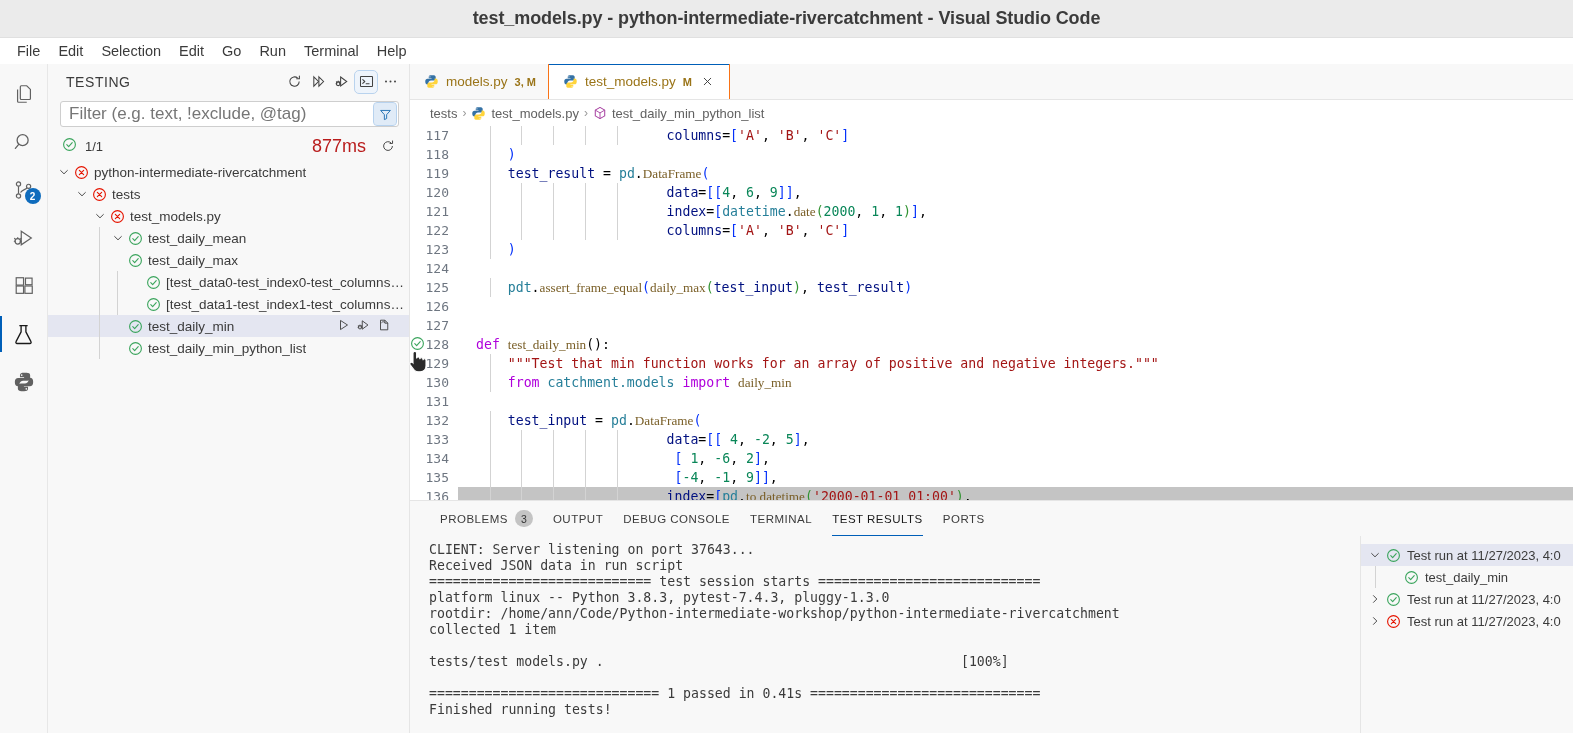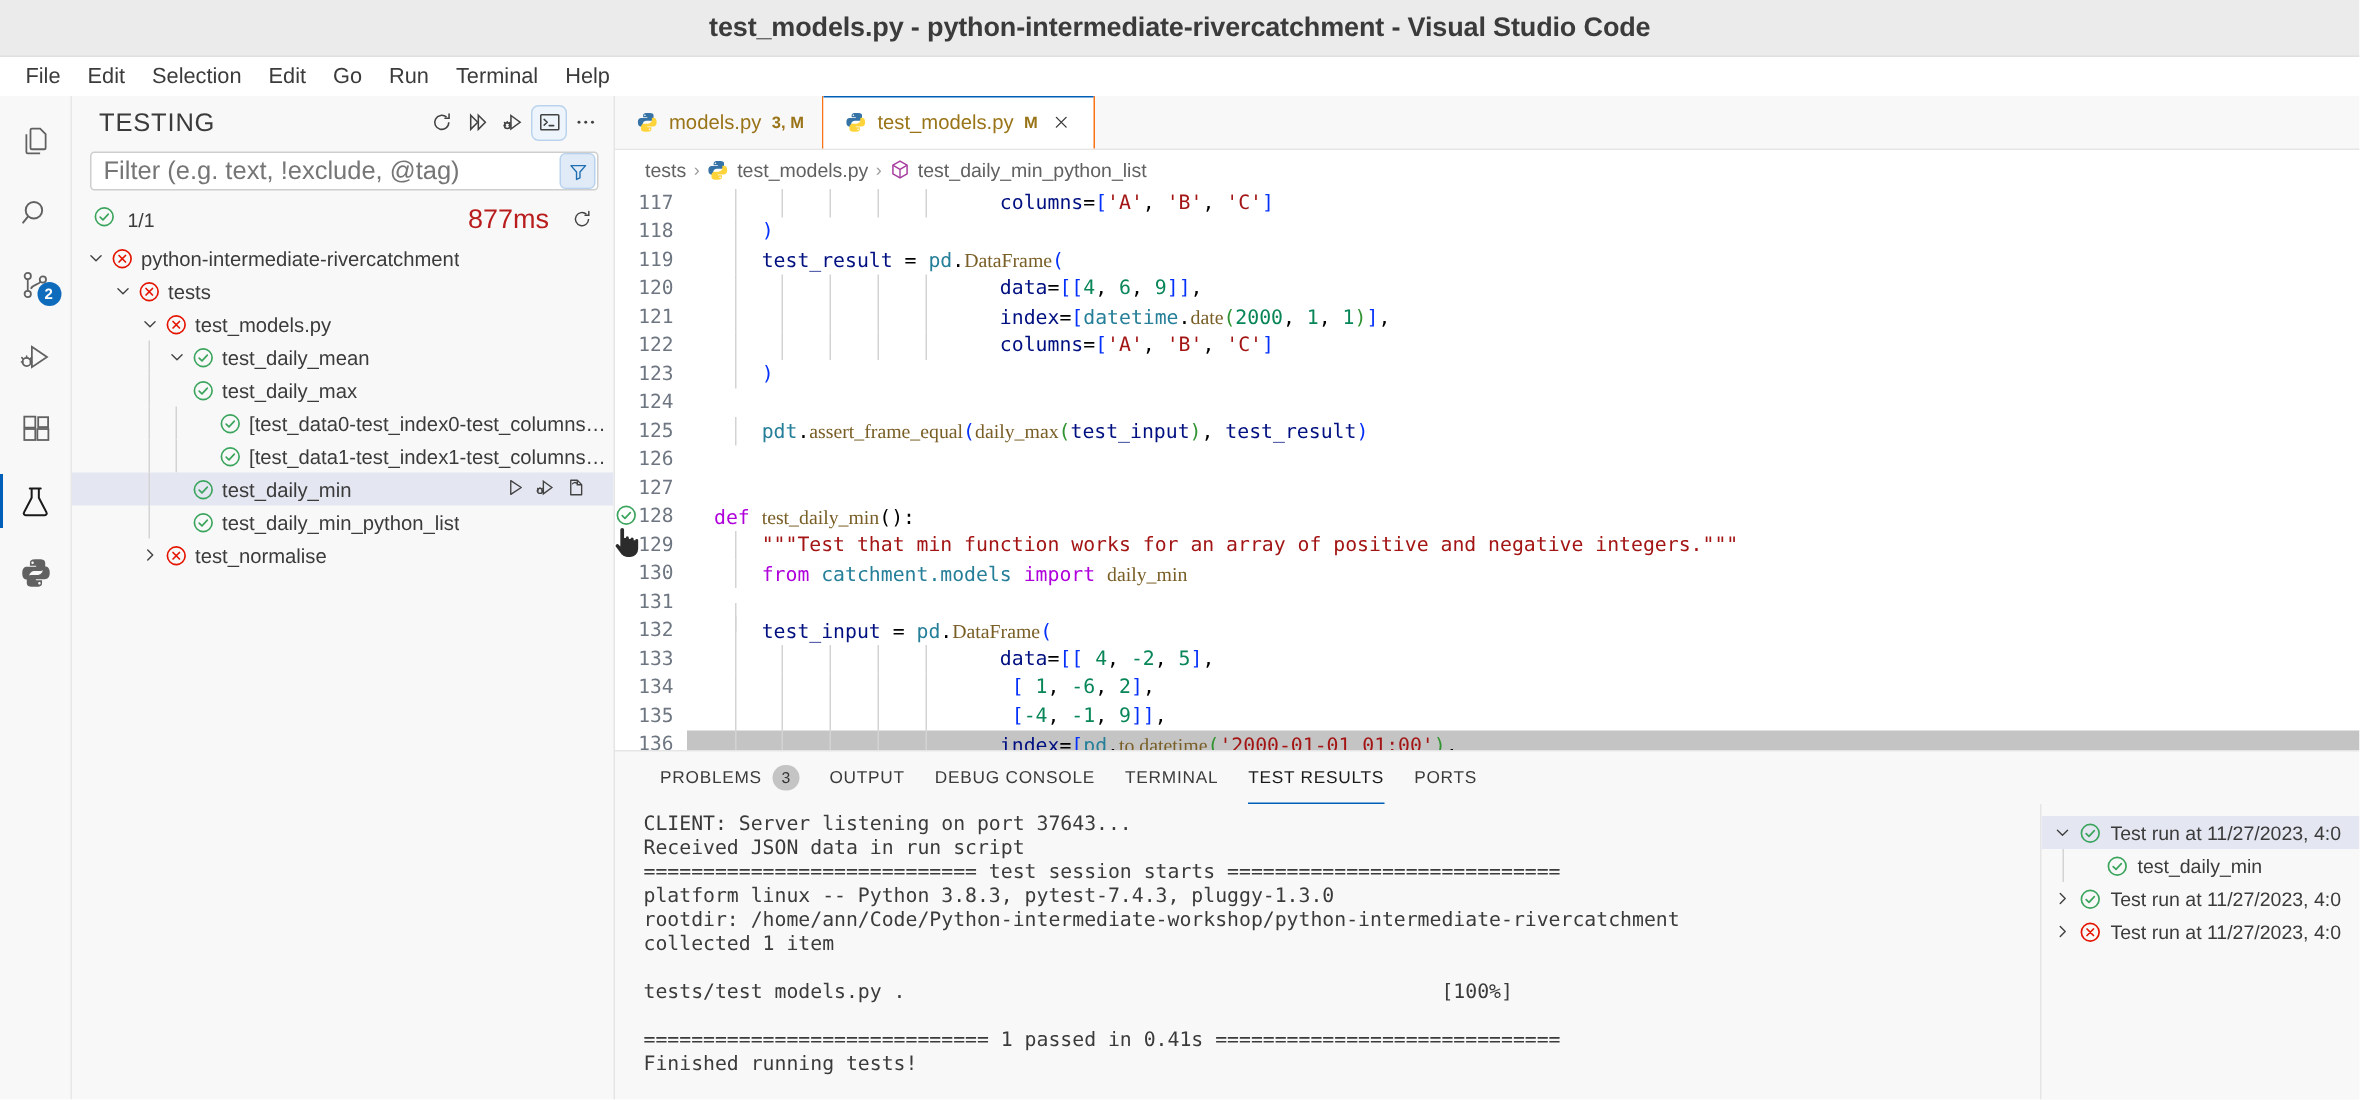--- a/index.html
+++ b/index.html
@@ -76,21 +76,21 @@
     background: #f8f8f8;
     border-right: 1px solid #e5e5e5;
     display: flex; flex-direction: column;
     min-height: 0;
   }
   .sb-header {
     height: 35px; flex: 0 0 35px;
     display: flex; align-items: center;
     padding: 0 8px 0 18px;
   }
-  .sb-title { font-size: 17px; letter-spacing: .55px; color: #3b3b3b; text-transform: uppercase; }
+  .sb-title { font-size: 14px; letter-spacing: .55px; color: #3b3b3b; text-transform: uppercase; }
   .sb-actions { margin-left: auto; display: flex; align-items: center; gap: 2px; }
   .sb-actions .ab {
     width: 22px; height: 22px; display: flex; align-items: center; justify-content: center;
     border-radius: 4px; cursor: pointer; color: #424242;
   }
   .sb-actions .ab.framed { outline: 1px solid #b9d3ee; background: #eef4fb; }
 
   .filterrow { padding: 2px 10px 6px 12px; display: flex; }
   .filterbox {
     flex: 1 1 auto; height: 26px; display: flex; align-items: center;
@@ -158,21 +158,21 @@
   .crumb { display: flex; align-items: center; gap: 5px; cursor: pointer; }
   .sep { color: #9a9a9a; font-size: 12px; }
 
   
   .codewrap { flex: 1 1 auto; position: relative; overflow: hidden; background: #ffffff; }
   .code {
     font-family: "DejaVu Sans Mono", monospace;
     font-size: 13.2px; line-height: 19px;
     white-space: pre; position: relative;
   }
-  .cline { height: 19px; display: flex; align-items: center; position: relative; }
+  .cline { height: 19px; display: flex; align-items: flex-end; position: relative; }
   .gutter {
     width: 48px; flex: 0 0 48px; text-align: right; padding-right: 9px;
     color: #6e7681; font-size: 13px; font-family: "DejaVu Sans Mono", monospace;
     position: relative;
   }
   .gutter .gicon { position: absolute; left: 0px; top: 1px; }
   .ctext { position: relative; padding-left: 18px; }
   .hl136 { position: absolute; left: 48px; width: 1327px; height: 19px; background: #c4c4c4; }
   .indentline { position: absolute; top: 0; height: 19px; width: 1px; background: #d3d3d3; }
 
@@ -515,35 +515,20 @@
             <span class="guide" style="left: 51px;"></span>
             <span style="width: 62px; flex: 0 0 62px;"></span>
             <span class="twist"></span>
             <span class="tstat">
               <svg width="15" height="15" viewBox="0 0 16 16">
                 <circle cx="8" cy="8" r="6.3" fill="none" stroke="#3ba55d" stroke-width="1.2"></circle>
                 <path d="M5.1 8.2l2 2 3.8-4.1" fill="none" stroke="#3ba55d" stroke-width="1.2" stroke-linecap="round" stroke-linejoin="round"></path>
               </svg>
             </span>
             <span class="tlabel">test_daily_min_python_list</span>
-          </div>
-          <div class="trow">
-            <span style="width: 44px; flex: 0 0 44px;"></span>
-            <span class="twist">
-              <svg width="12" height="12" viewBox="0 0 16 16">
-                <path d="M6 3.5l4.4 4.5L6 12.5" fill="none" stroke="currentColor" stroke-width="1.25" stroke-linecap="round" stroke-linejoin="round"></path>
-              </svg>
-            </span>
-            <span class="tstat">
-              <svg width="15" height="15" viewBox="0 0 16 16">
-                <circle cx="8" cy="8" r="6.3" fill="none" stroke="#e51400" stroke-width="1.2"></circle>
-                <path d="M5.7 5.7l4.6 4.6M10.3 5.7l-4.6 4.6" fill="none" stroke="#e51400" stroke-width="1.2" stroke-linecap="round"></path>
-              </svg>
-            </span>
-            <span class="tlabel">test_normalise</span>
           </div>
         </div>
     </div>
 
     <div class="editorarea">
 
       <div class="tabsbar" id="tabsbar">
           <div class="tab">
             <span style="display: flex;">
               <svg width="15" height="15" viewBox="0 0 24 24">

